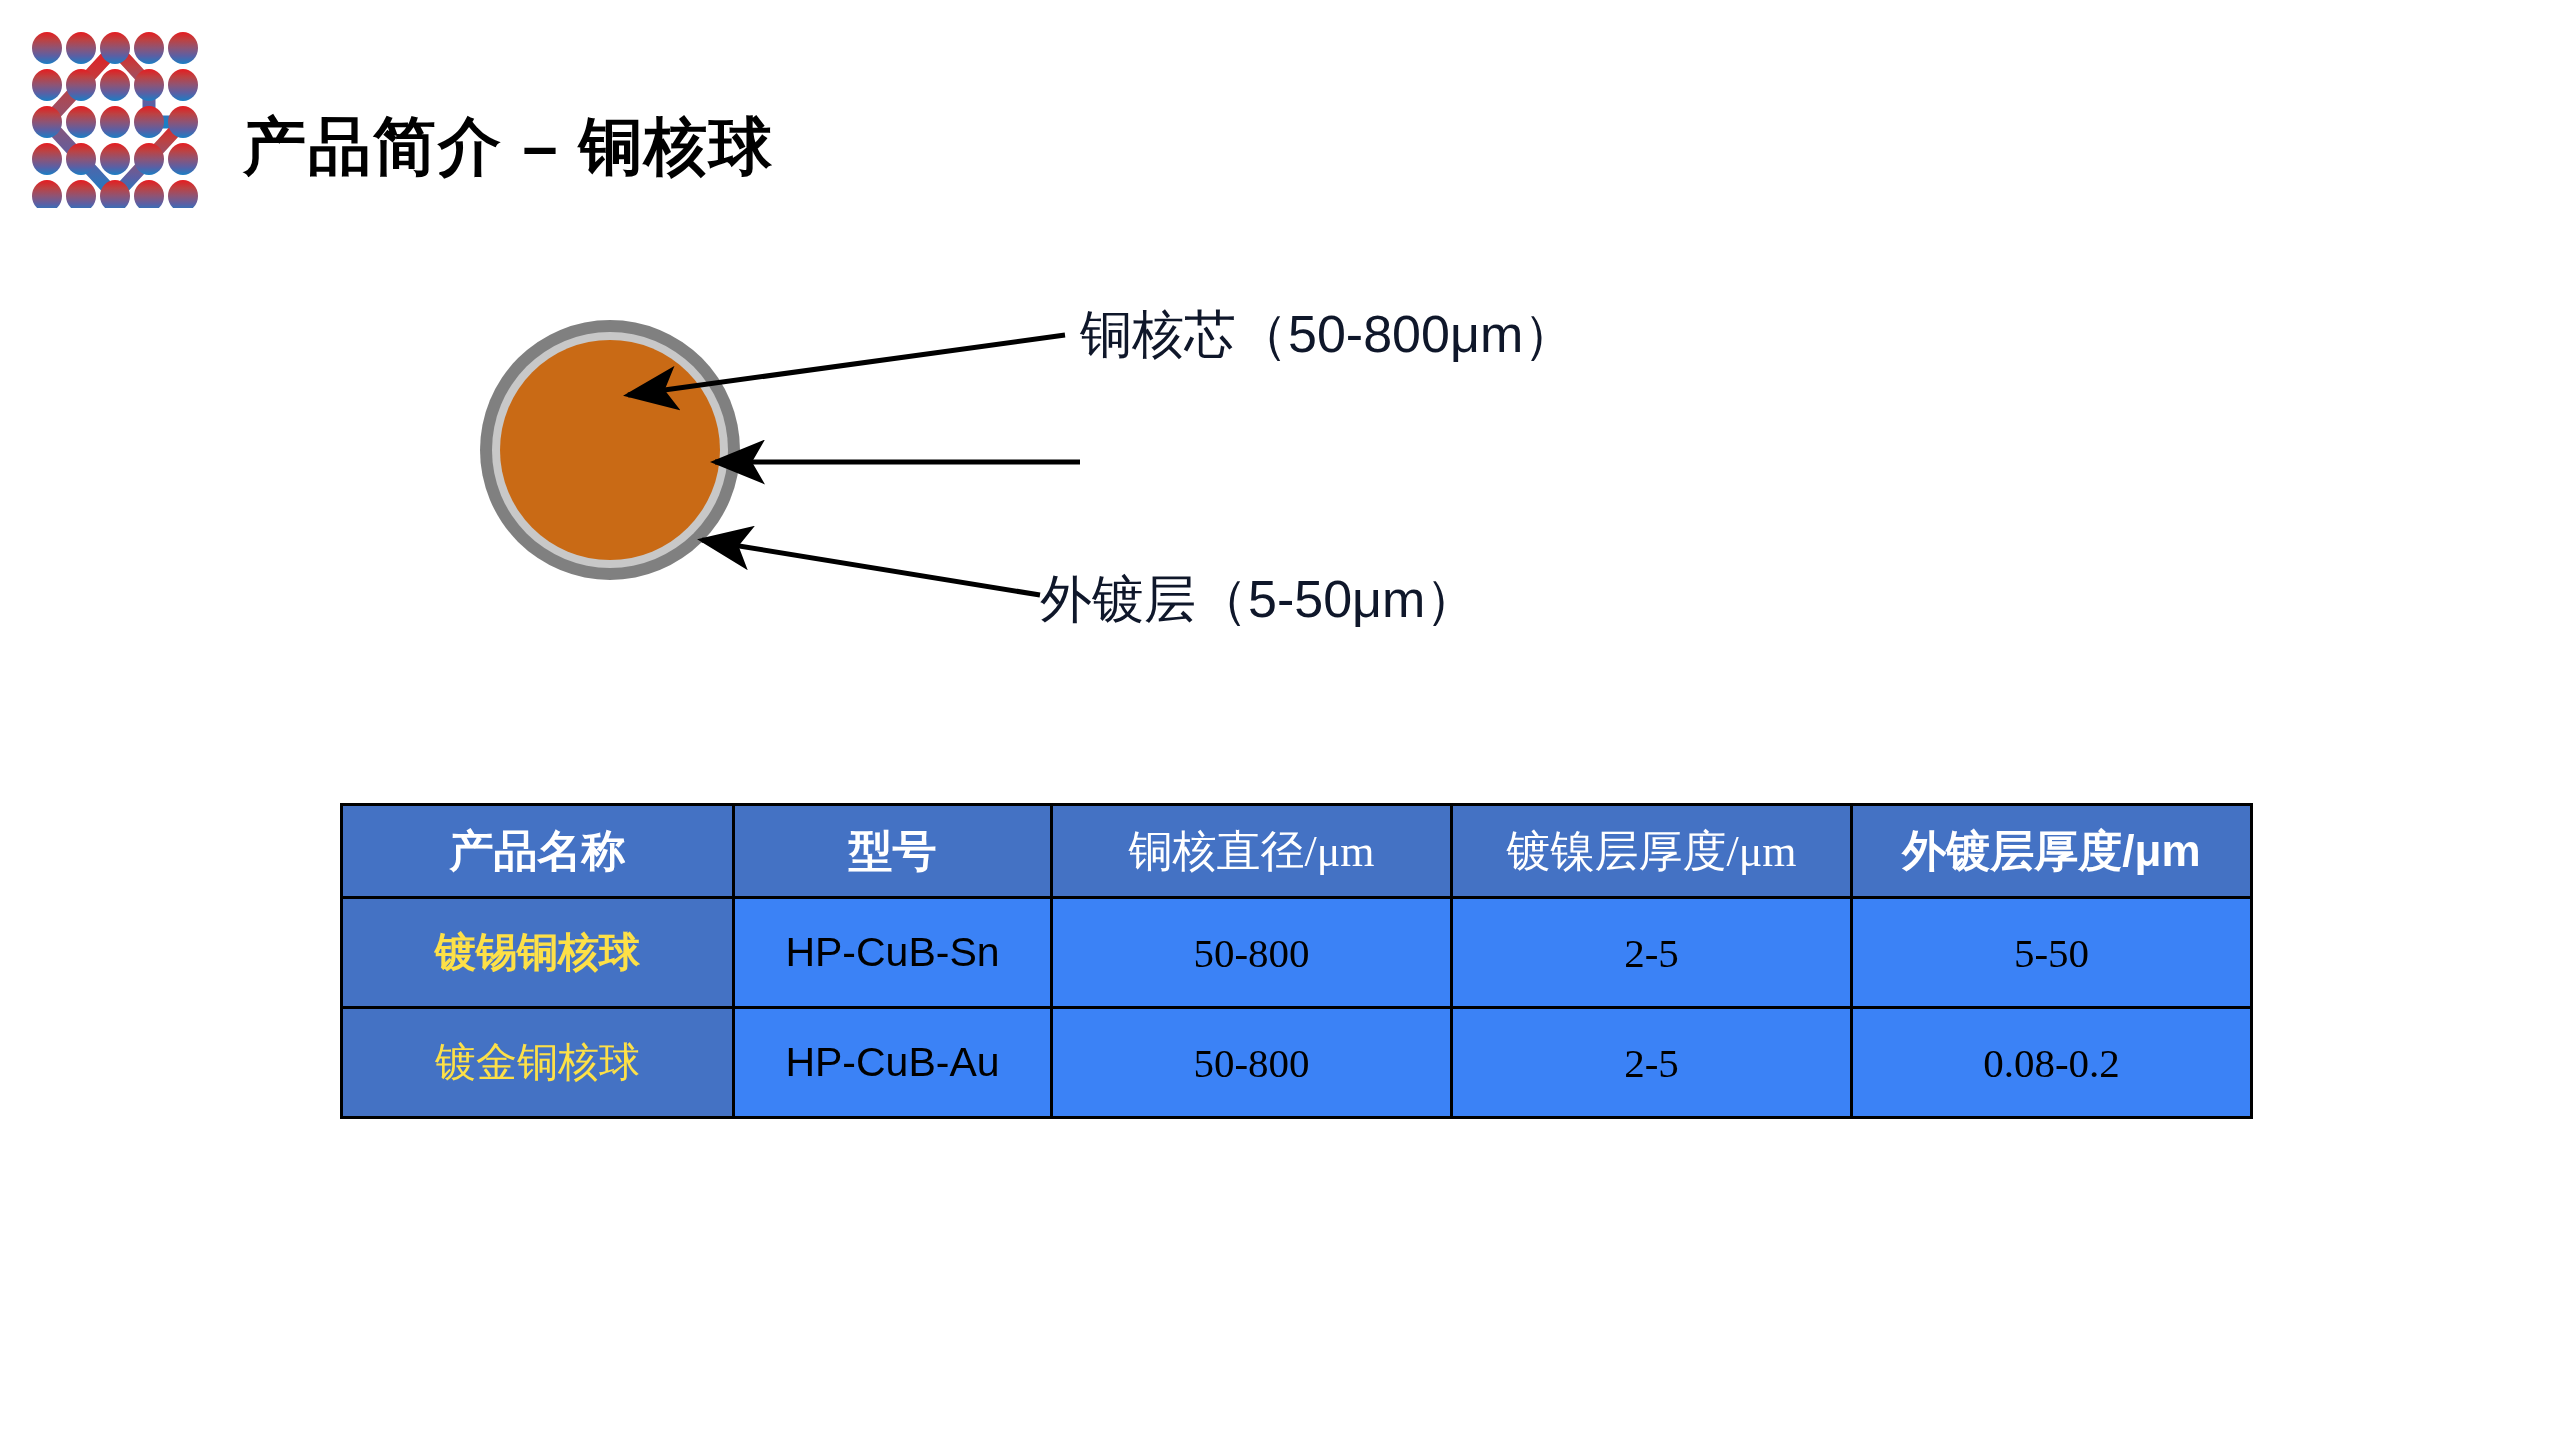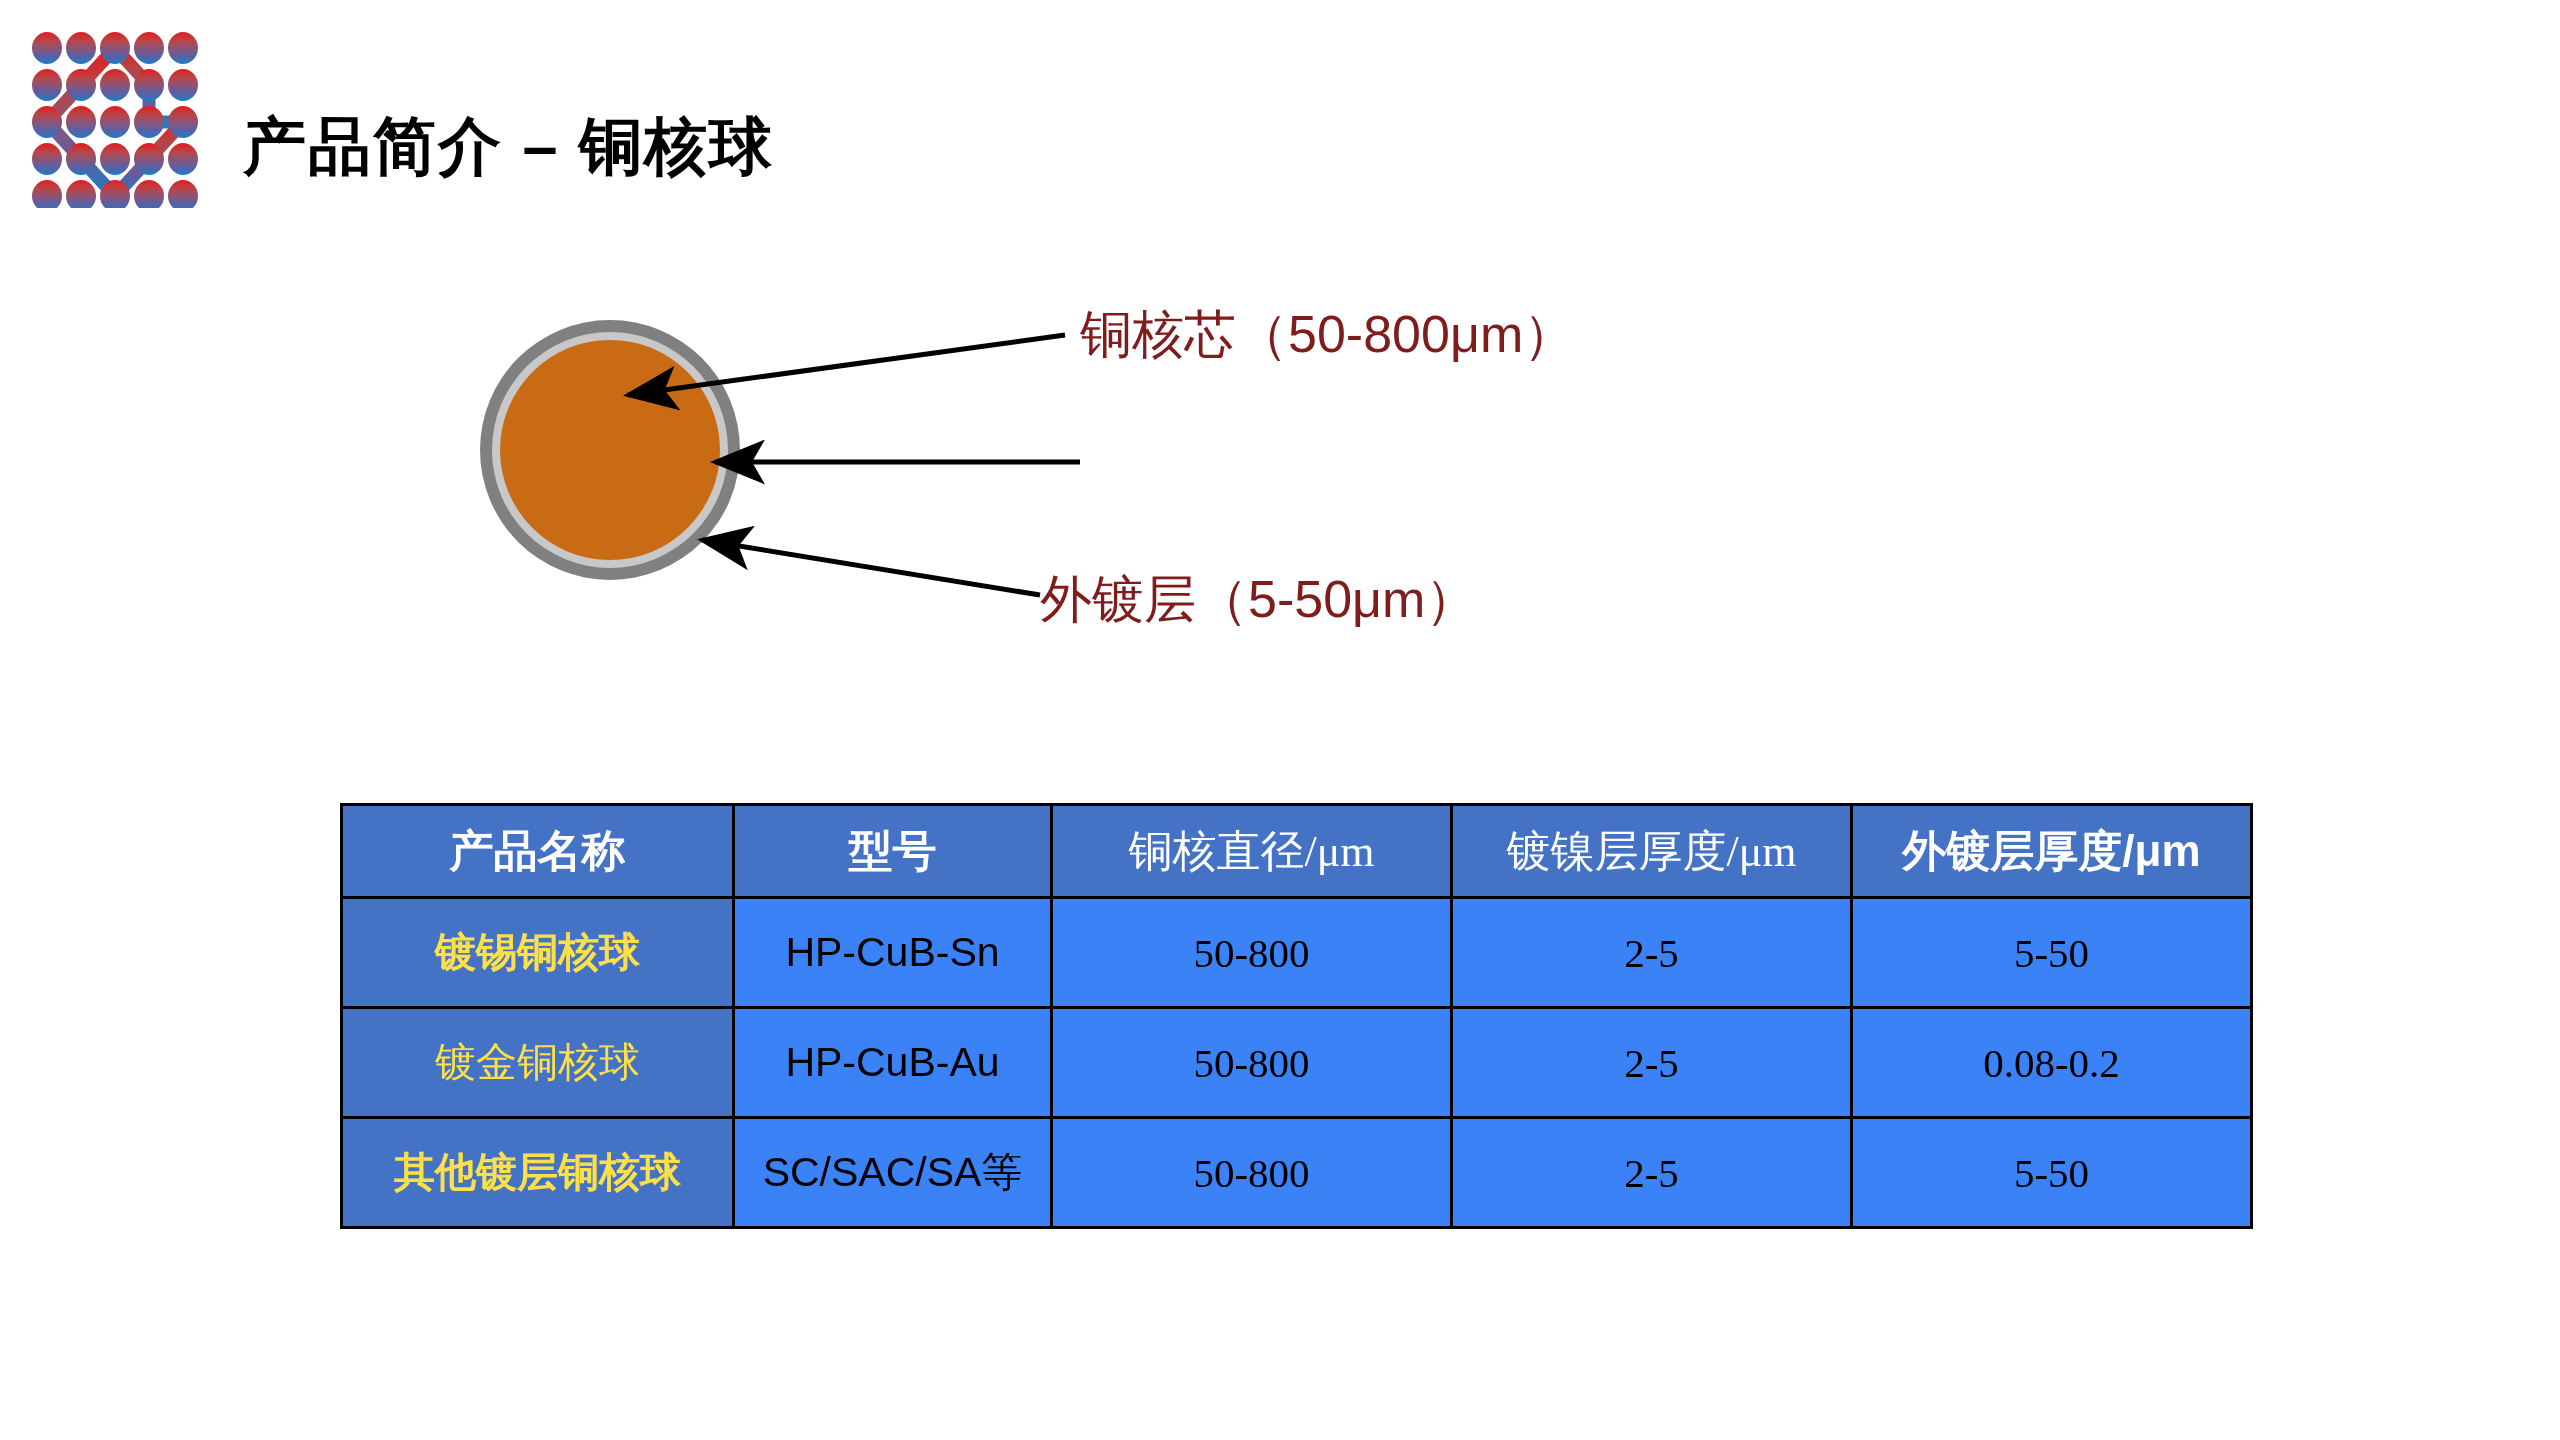--- a/index.html
+++ b/index.html
@@ -70,21 +70,21 @@
     top: 50px;
     width: 220px;
     height: 220px;
     border-radius: 50%;
     background: #c96a15;
   }
 
   .callout-label {
     position: absolute;
     font-size: 52px;
-    color: #7f1d1d;
+    color: #0f172a;
     white-space: nowrap;
     font-family: "Liberation Sans", sans-serif;
   }
   #label-core  { left: 640px; top: 10px; }
   #label-ni    { left: 655px; top: 135px; }
   #label-outer { left: 600px; top: 275px; }
 
   
   #spec-table {
     position: absolute;
@@ -236,21 +236,14 @@
       <td class="f-serif">2-5</td>
       <td class="f-serif">5-50</td>
     </tr>
     <tr>
       <td class="namecell f-serif">镀金铜核球</td>
       <td class="f-sans">HP-CuB-Au</td>
       <td class="f-serif">50-800</td>
       <td class="f-serif">2-5</td>
       <td class="f-serif">0.08-0.2</td>
     </tr>
-    <tr>
-      <td class="namecell f-sans-bold">其他镀层铜核球</td>
-      <td class="f-sans">SC/SAC/SA等</td>
-      <td class="f-serif">50-800</td>
-      <td class="f-serif">2-5</td>
-      <td class="f-serif">5-50</td>
-    </tr>
   </tbody>
 </table>
 
 </body></html>

